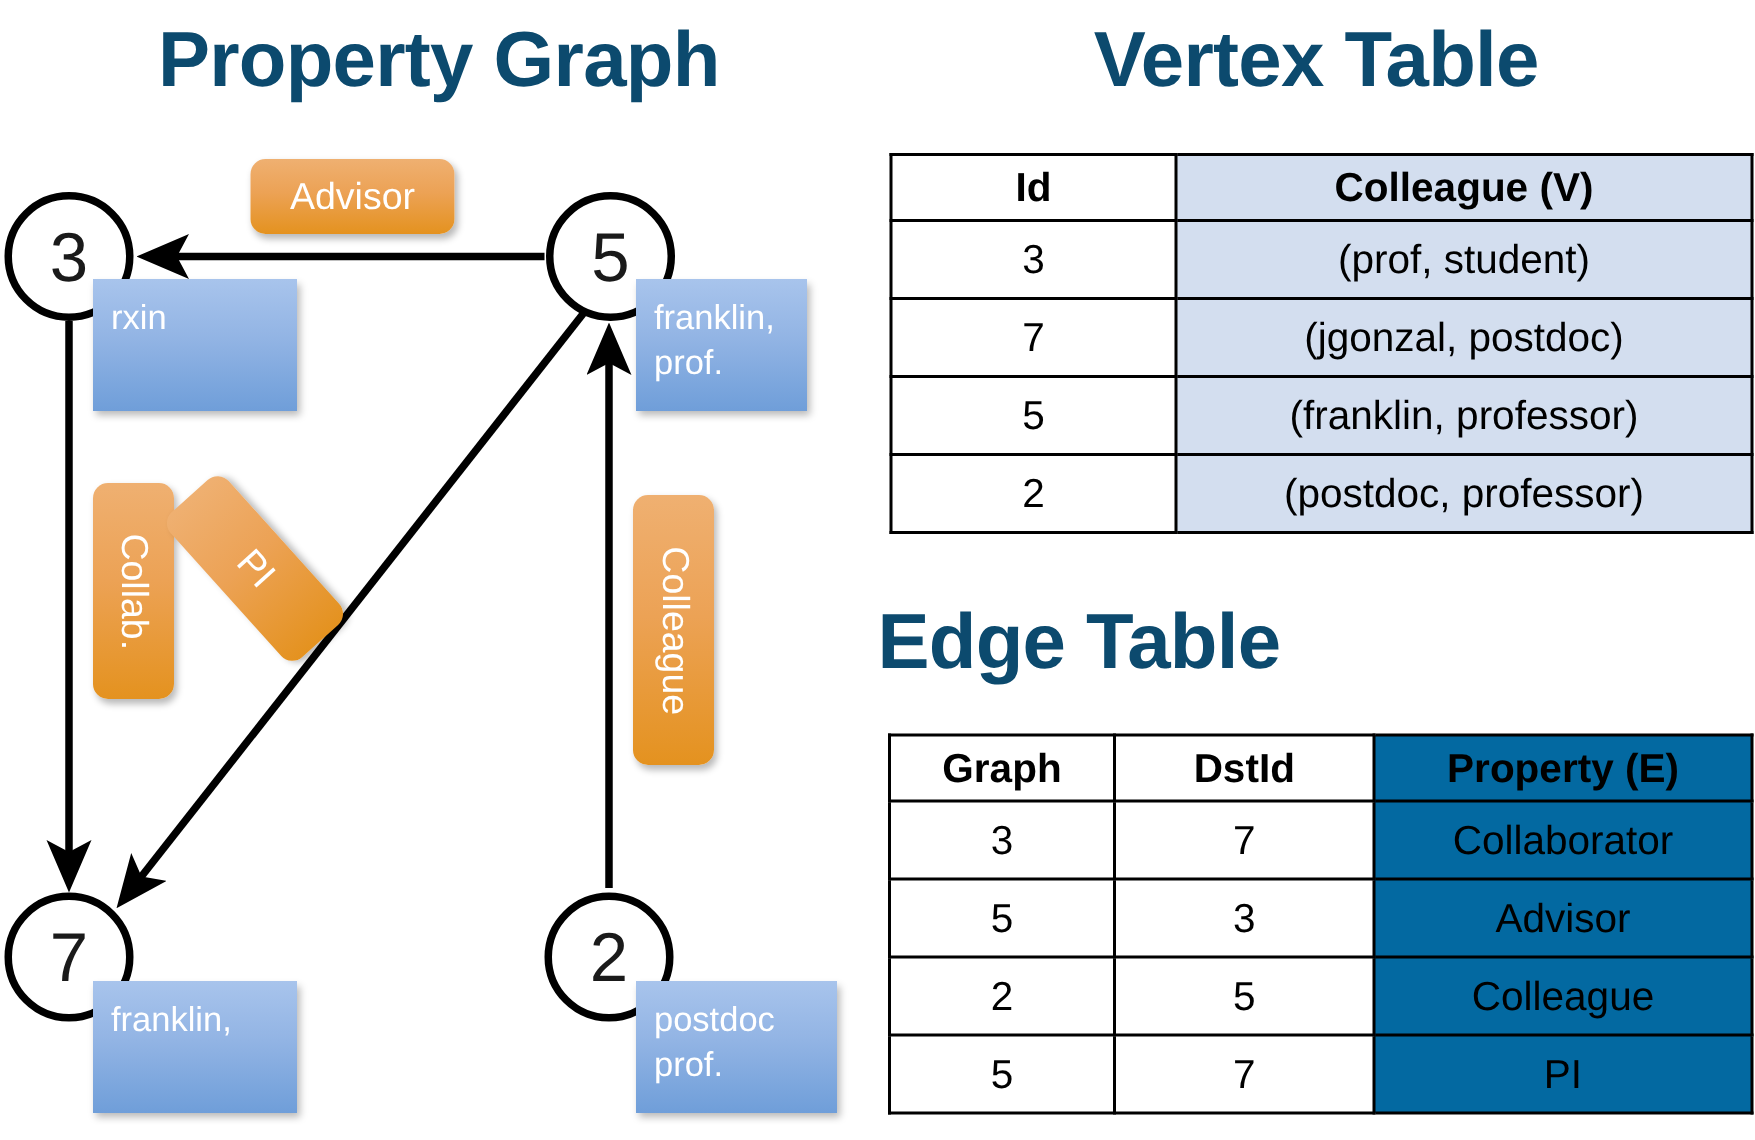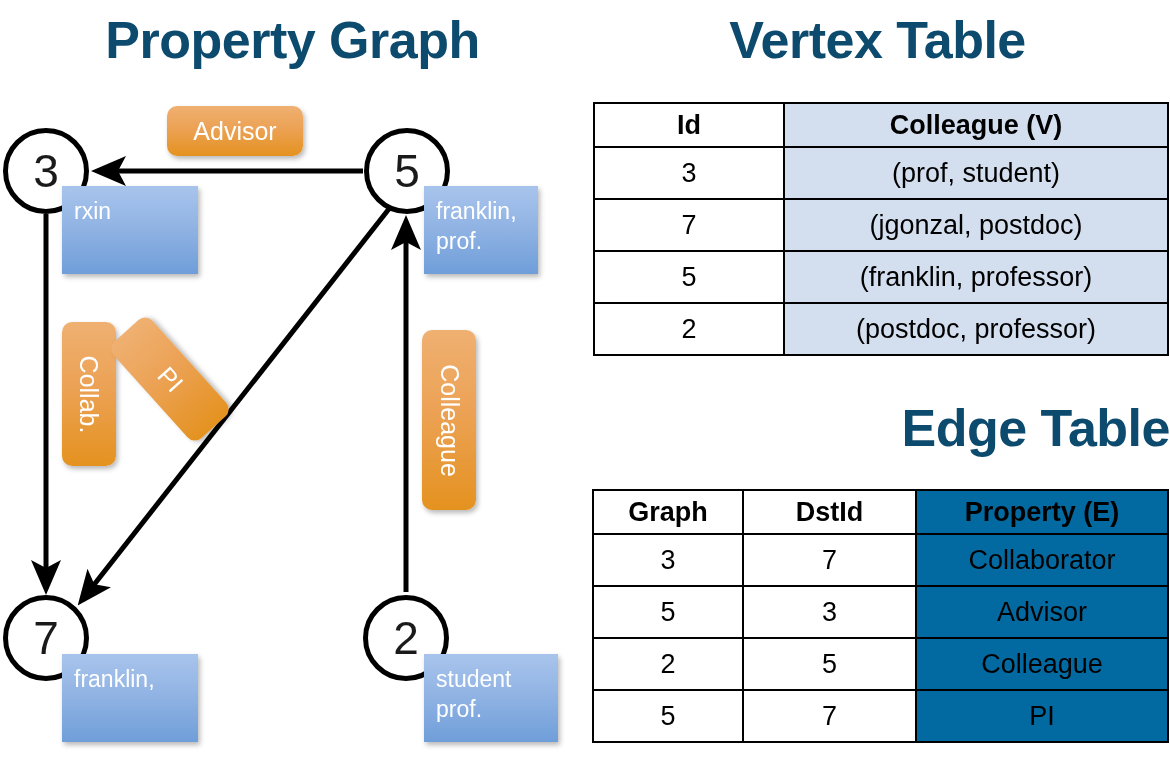--- a/index.html
+++ b/index.html
@@ -21,21 +21,21 @@
   .title {
     position: absolute;
     font-family: "Liberation Sans", sans-serif;
     font-weight: 700;
     color: #0c4a6e;
     white-space: nowrap;
     letter-spacing: -0.5px;
   }
   #title-property-graph { left: 0px;   top: 10px;  width: 585px; text-align: center; font-size: 52px; }
   #title-vertex-table   { left: 585px; top: 10px;  width: 585px; text-align: center; font-size: 52px; }
-  #title-edge-table     { left: 585px; top: 398px; width: 585px; text-align: right; font-size: 52px; }
+  #title-edge-table     { left: 585px; top: 398px; width: 585px; text-align: left; font-size: 52px; }
 
   
   #graph-panel {
     position: absolute;
     left: 0; top: 0;
     width: 585px; height: 760px;
   }
   #graph-edges {
     position: absolute;
     left: 0; top: 0;
@@ -188,21 +188,21 @@
     <div>rxin</div>
   </div>
   <div class="prop-box" id="prop-box-franklin">
     <div>franklin,</div>
     <div>prof.</div>
   </div>
   <div class="prop-box" id="prop-box-jgonzal">
     <div>franklin,</div>
   </div>
   <div class="prop-box" id="prop-box-istoica">
-    <div>student</div>
+    <div>postdoc</div>
     <div>prof.</div>
   </div>
 
   <div class="edge-label" id="edge-label-advisor">
     <span class="htext">Advisor</span>
   </div>
   <div class="edge-label" id="edge-label-collab">
     <span class="vtext">Collab.</span>
   </div>
   <div class="edge-label" id="edge-label-pi">

